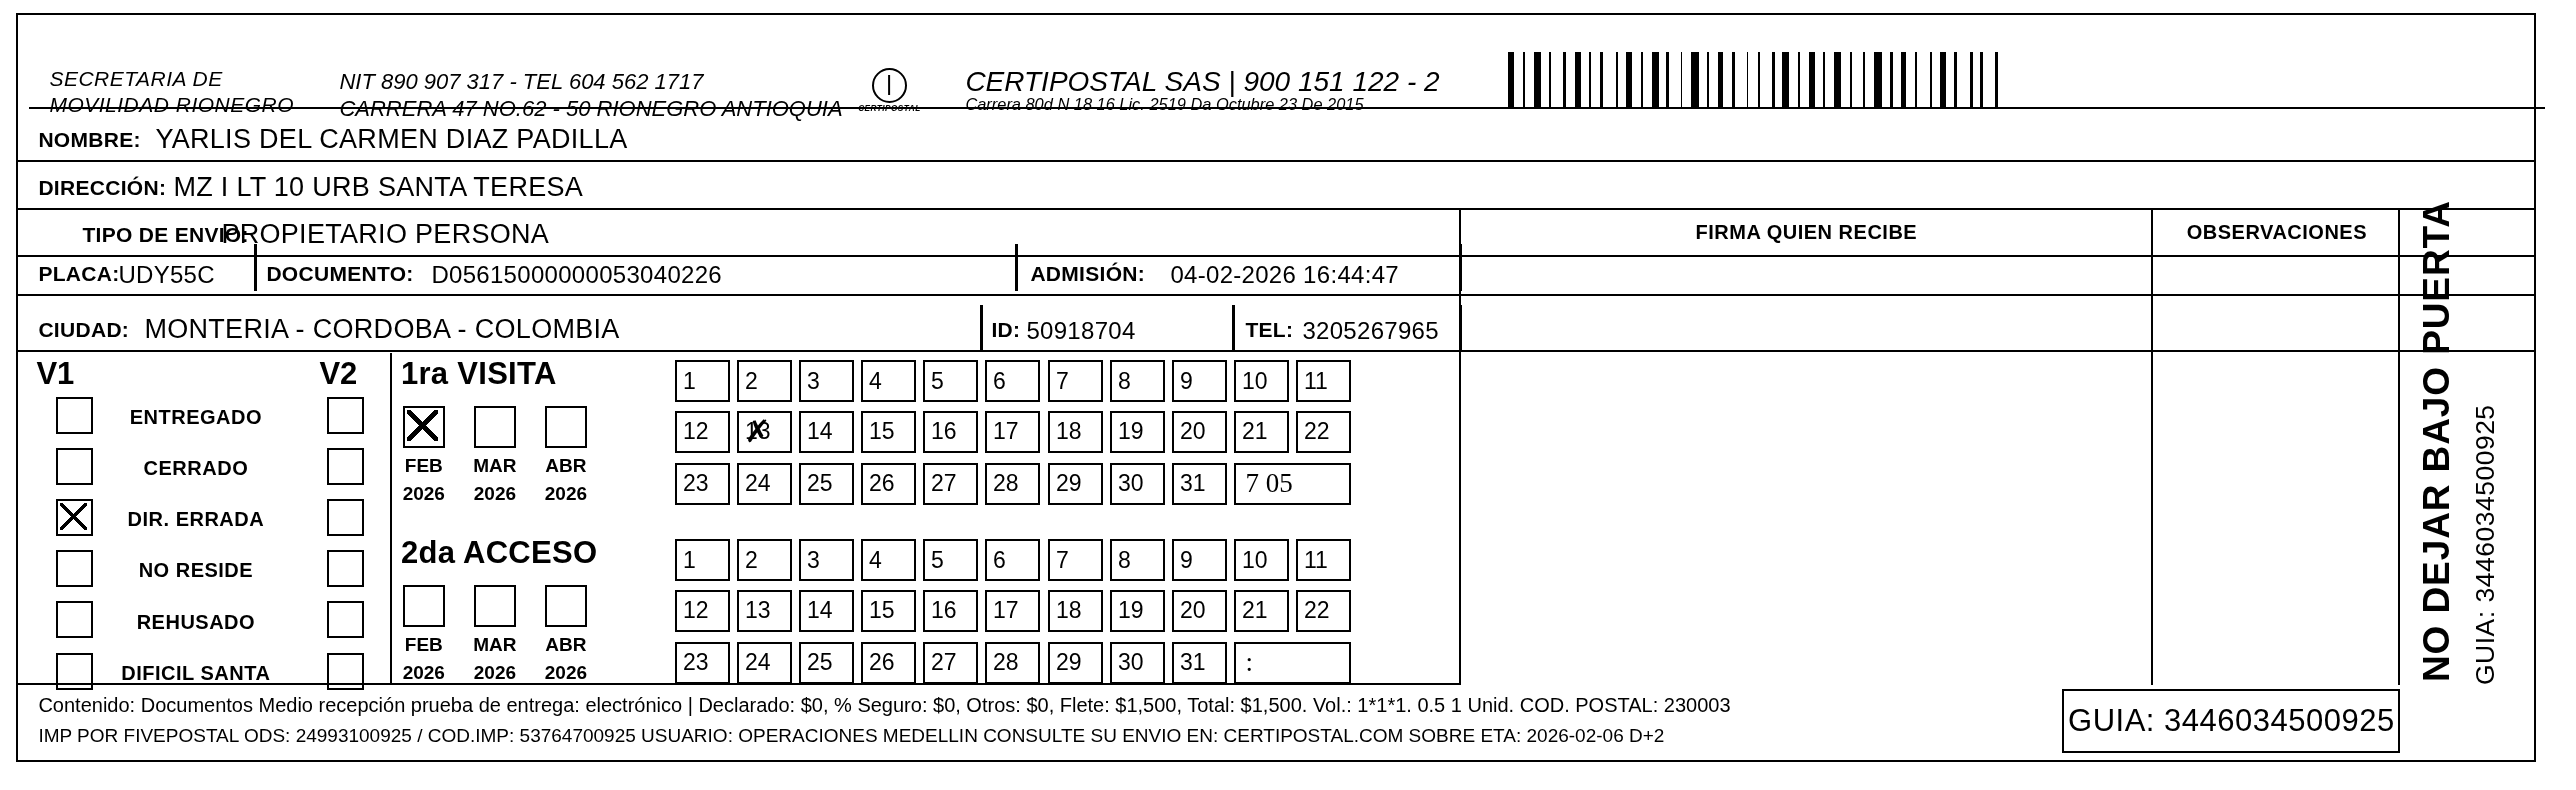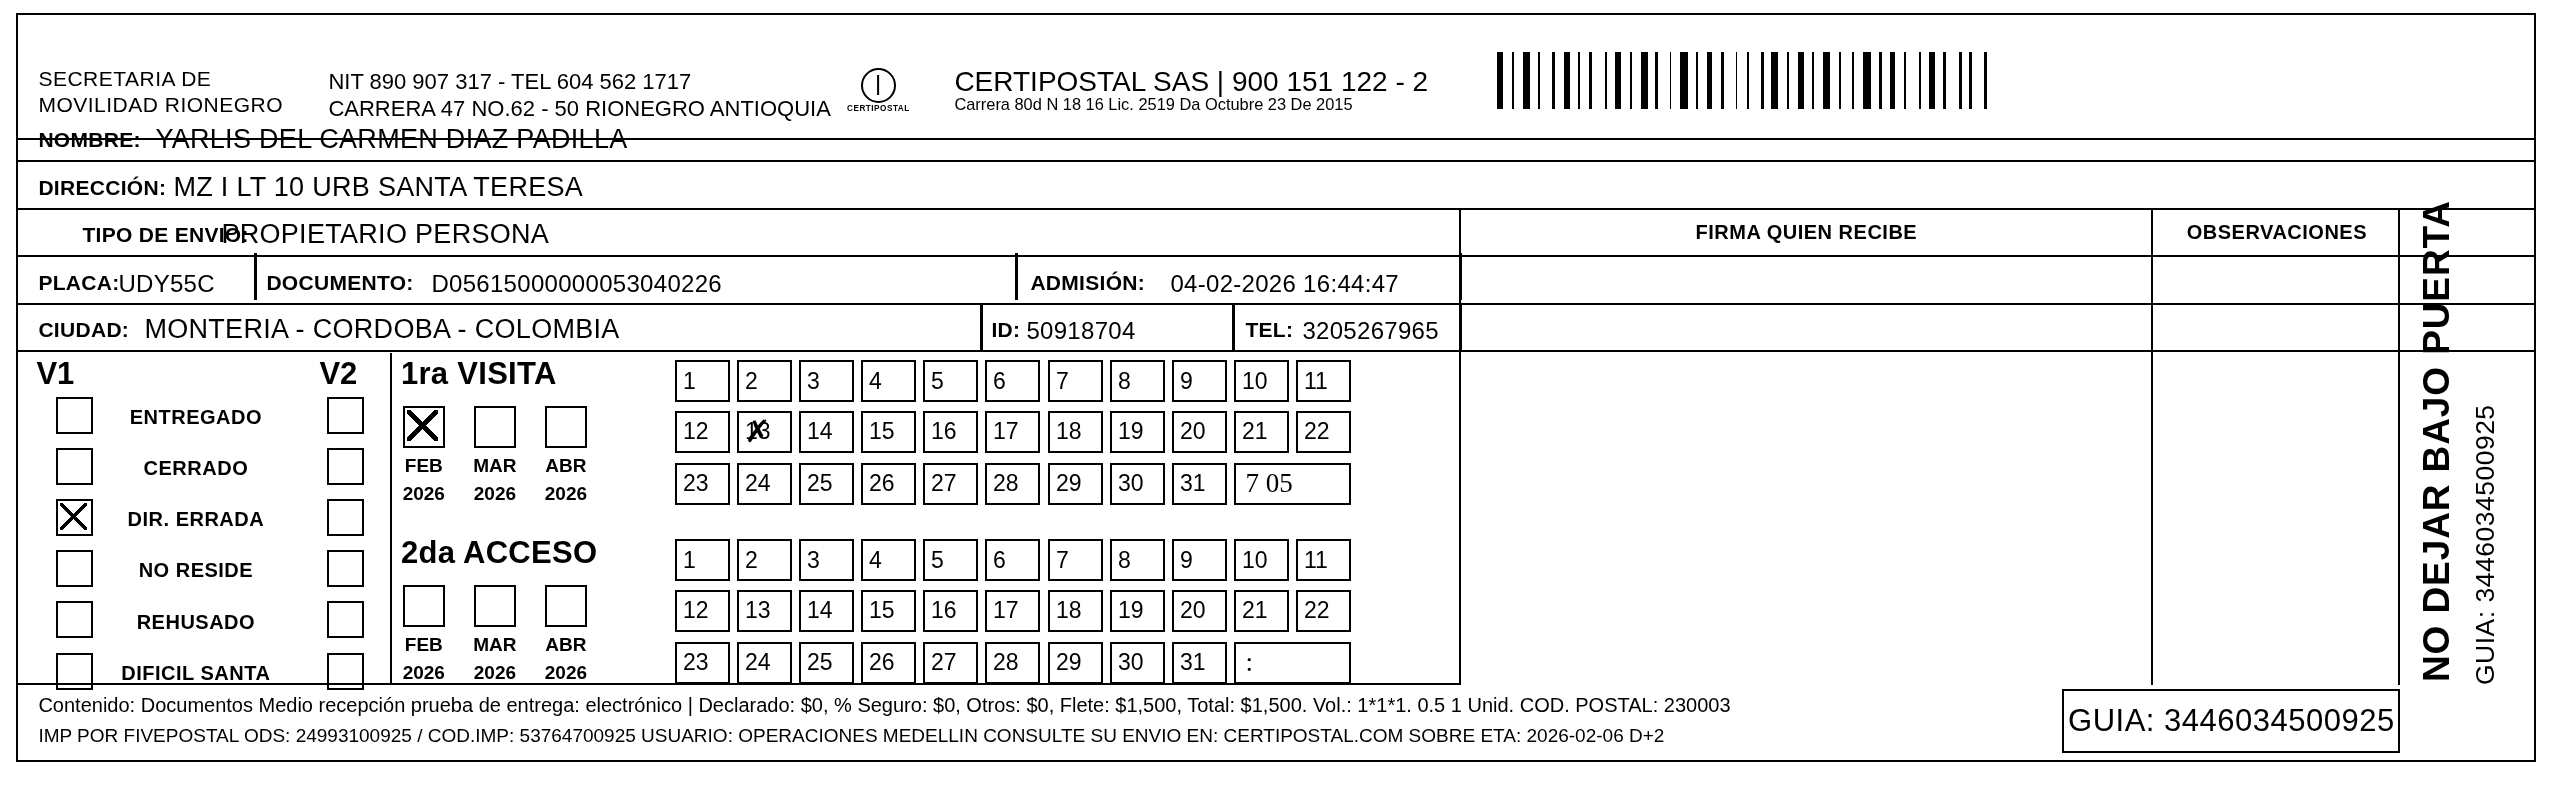--- a/index.html
+++ b/index.html
@@ -2,21 +2,21 @@
 <html style="font-size:14.6px"><head>
 <meta charset="utf-8">
 <style>
   html,body{margin:0;padding:0;background:#fff;}
   body{font-family:"Liberation Sans", sans-serif; color:#000;}
   .page{position:relative;width:2576px;height:791px;background:#fff;}
   .label{position:absolute;border:2.7px solid #000;left:16.4px;top:12.8px;width:2520px;height:749px;box-sizing:border-box;}
   .inner{position:absolute;left:0;top:0;right:0;bottom:0;}
 
   
-  .hdr{position:absolute;left:0;top:0;width:100%;height:125px;border-bottom:2.7px solid #000;box-sizing:border-box;}
+  .hdr{position:absolute;left:11px;top:0;width:100%;height:94px;border-bottom:2.7px solid #000;box-sizing:border-box;font-style:italic;}
   .hdr-sec{position:absolute;left:20px;top:51px;font-size:21px;line-height:26.5px;letter-spacing:0.5px;}
   .hdr-nit{position:absolute;left:310px;top:53px;font-size:22px;line-height:27px;white-space:nowrap;}
   .hdr-logo{position:absolute;left:826px;top:53px;width:68px;text-align:center;}
   .hdr-logo .ring{width:31px;height:31px;border:2.7px solid #000;border-radius:50%;margin:0 auto;position:relative;}
   .hdr-logo .ring::after{content:"";position:absolute;left:50%;top:5.5px;width:1.8px;height:20px;background:#000;transform:translateX(-50%);}
   .hdr-logo .cap{font-size:8.2px;letter-spacing:0.5px;margin-top:0.9px;font-weight:bold;}
   .hdr-cp1{position:absolute;left:936px;top:51px;font-size:28px;white-space:nowrap;}
   .hdr-cp2{position:absolute;left:936px;top:80px;font-size:16.4px;white-space:nowrap;}
 
   
@@ -25,21 +25,21 @@
 
   
   .row{position:absolute;left:0;width:100%;border-bottom:2.7px solid #000;box-sizing:border-box;}
   .k{font-size:21px;font-weight:bold;letter-spacing:0.3px;}
   .v{font-size:27px;letter-spacing:0.3px;}
   .vm{font-size:24px;letter-spacing:0.3px;}
 
   .r-nombre{top:100px;height:47px;}
   .r-direccion{top:148px;height:47px;}
   .r-tipo{top:195px;height:47px;}
-  .r-placa{top:238px;height:52px;}
+  .r-placa{top:229px;height:52px;}
   .r-ciudad{top:290px;height:47px;}
 
   .cellk{position:absolute;bottom:8.2px;}
   .cellv{position:absolute;bottom:4.6px;}
 
   .vsep{position:absolute;width:2.7px;background:#000;}
 
   
   .firma-box{position:absolute;left:1441px;top:195px;width:694px;height:475px;border-left:2.7px solid #000;border-right:2.7px solid #000;box-sizing:border-box;}
   .firma-hdr{position:absolute;left:1441px;top:195px;width:694px;height:47px;border-bottom:2.7px solid #000;box-sizing:border-box;display:flex;align-items:center;justify-content:center;font-size:20px;font-weight:bold;letter-spacing:0.5px;}

